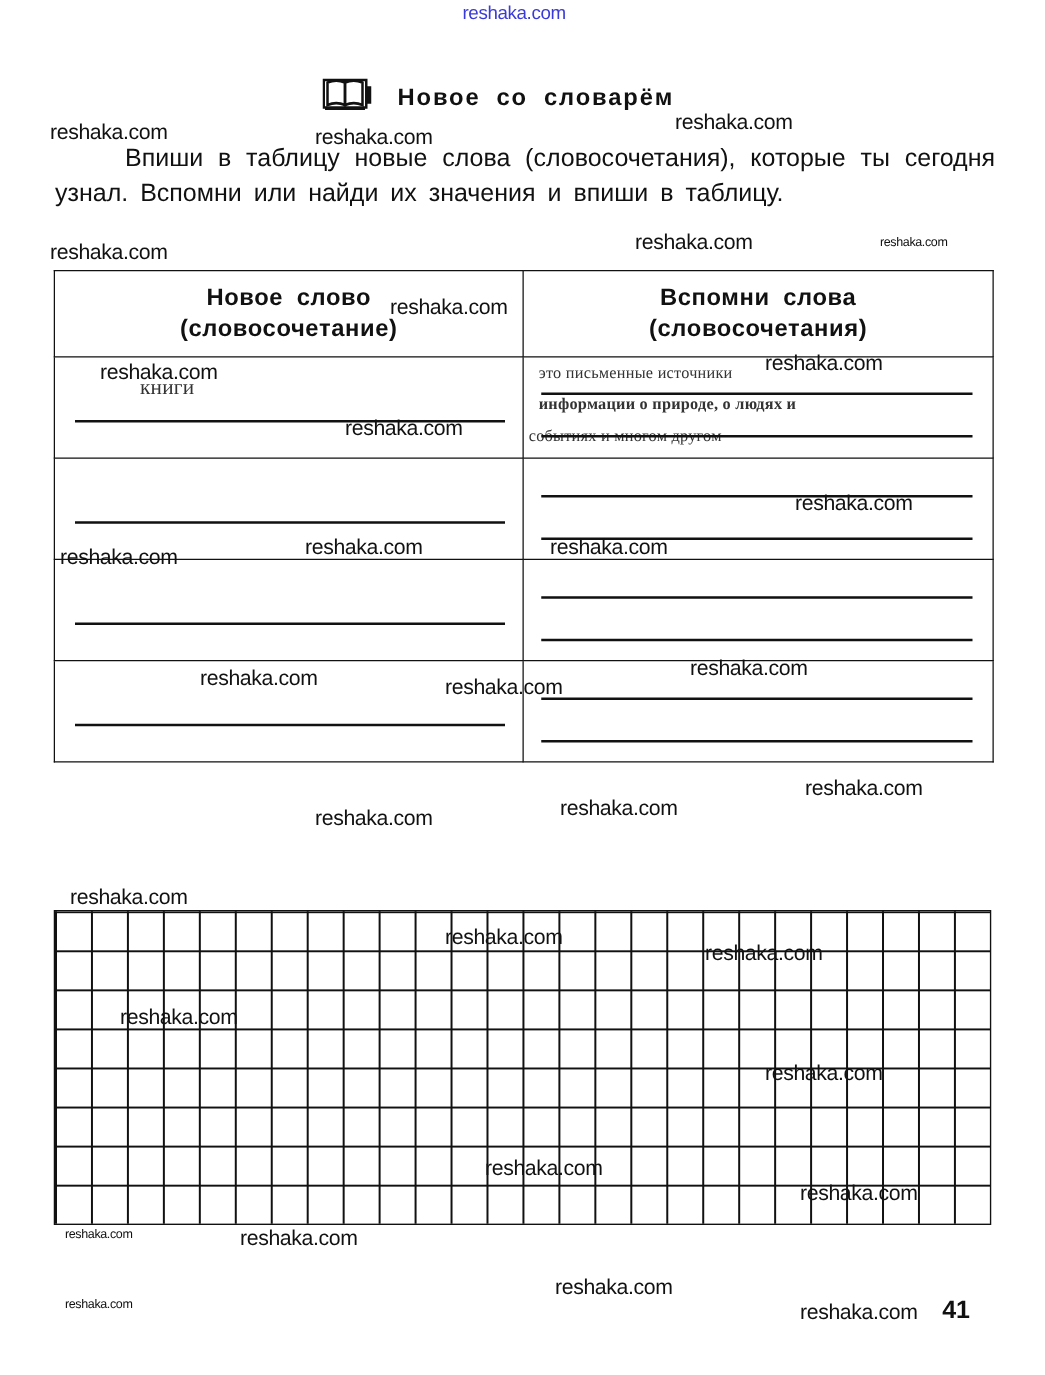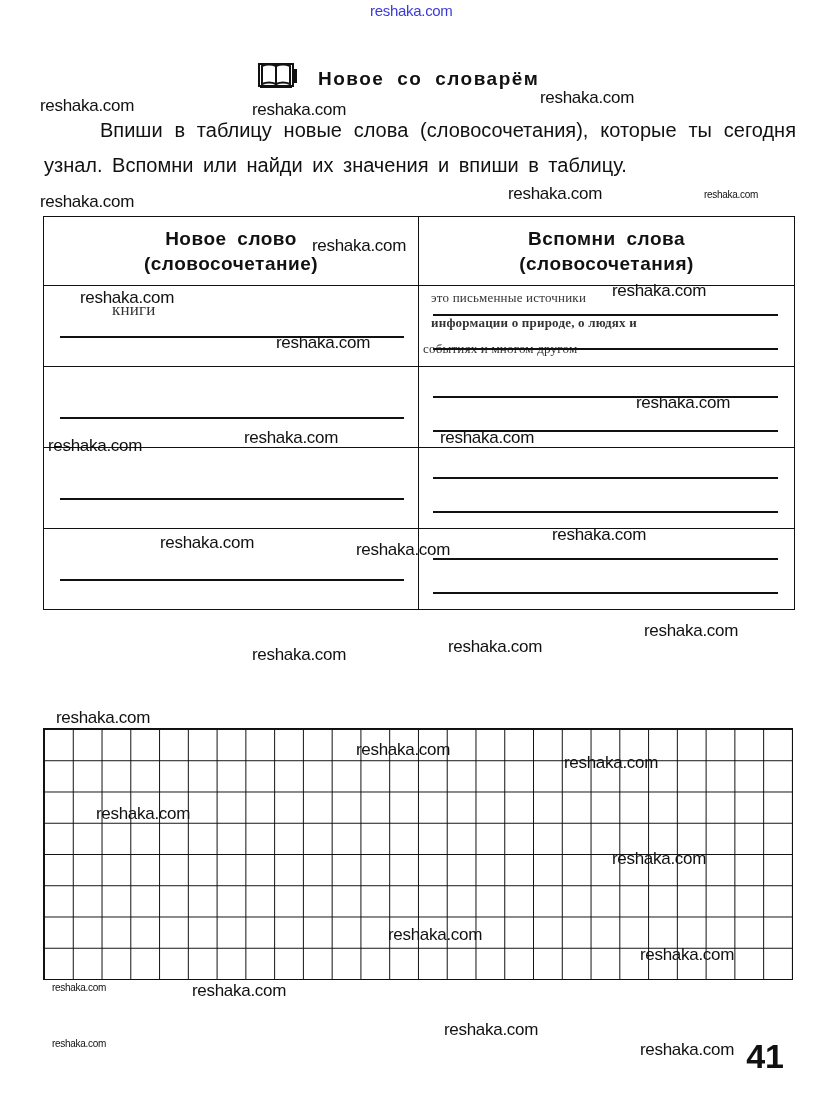--- a/index.html
+++ b/index.html
@@ -3,35 +3,35 @@
 <meta charset="utf-8">
 <style>
   html, body { margin:0; padding:0; background:#ffffff; }
   body { width:836px; height:1100px; position:relative; overflow:hidden; font-family:"Liberation Sans", sans-serif; color:#111; }
   .abs { position:absolute; }
   .wm { position:absolute; font-family:Liberation Sans, sans-serif; font-size:17px; color:#111; white-space:nowrap; letter-spacing:-0.3px; }
   .wm.small { font-size:10px; }
   .wm.top { color:#3a3ad8; font-size:15px; }
   .title { left:318px; top:68px; font-family:"Liberation Sans", sans-serif; font-weight:bold; font-size:19px; letter-spacing:1.5px; word-spacing:6px; }
   .book { left:258px; top:60px; width:40px; height:30px; }
-  .instr { left:44px; top:113px; width:752px; font-size:20px; line-height:35px; text-align:justify; word-spacing:4px; }
+  .instr { left:44px; top:113px; width:752px; font-size:20px; line-height:28px; text-align:justify; word-spacing:4px; }
   .instr .indent { display:inline-block; width:56px; }
   table.words { position:absolute; left:43px; top:216px; width:752px; border-collapse:collapse; }
   table.words td, table.words th { border:1.6px solid #111; padding:0; vertical-align:top; position:relative;text-align:right; }
   table.words th { height:68px; font-weight:bold; font-size:19px; line-height:25px; text-align:center; vertical-align:middle; letter-spacing:0.5px; word-spacing:5px; }
   table.words td { height:80px; }
   .col-left { width:374px;margin-top:18px; }
   .line { position:absolute; height:1.6px; background:#111; }
   .hand { position:absolute; font-family:"Liberation Serif", serif; font-size:13px; color:#333; white-space:nowrap; letter-spacing:0.2px; }
   .grid { position:absolute; left:43px; top:728px; width:750px; height:252px; border:1.6px solid #111; box-sizing:border-box;
     background-image:
       linear-gradient(to right, #111 1.4px, transparent 1.4px),
       linear-gradient(to bottom, #111 1.4px, transparent 1.4px);
     background-size: 28.85px 31.5px; }
-  .page-num { right:52px; top:1037px; font-weight:bold; font-size:34px; }
+  .page-num { right:60px; top:1037px; font-weight:bold; font-size:20px; }
 </style>
 </head>
 <body>
 
 <div class="wm top" style="left:370px; top:2px;">reshaka.com</div>
 
 <div class="abs book">
   <svg width="40" height="30" viewBox="0 0 40 30">
     <rect x="1" y="4" width="34" height="22" fill="none" stroke="#111" stroke-width="2"></rect>
     <path d="M4 6 Q11 3 18 6 L18 24 Q11 21 4 24 Z" fill="none" stroke="#111" stroke-width="2"></path>

